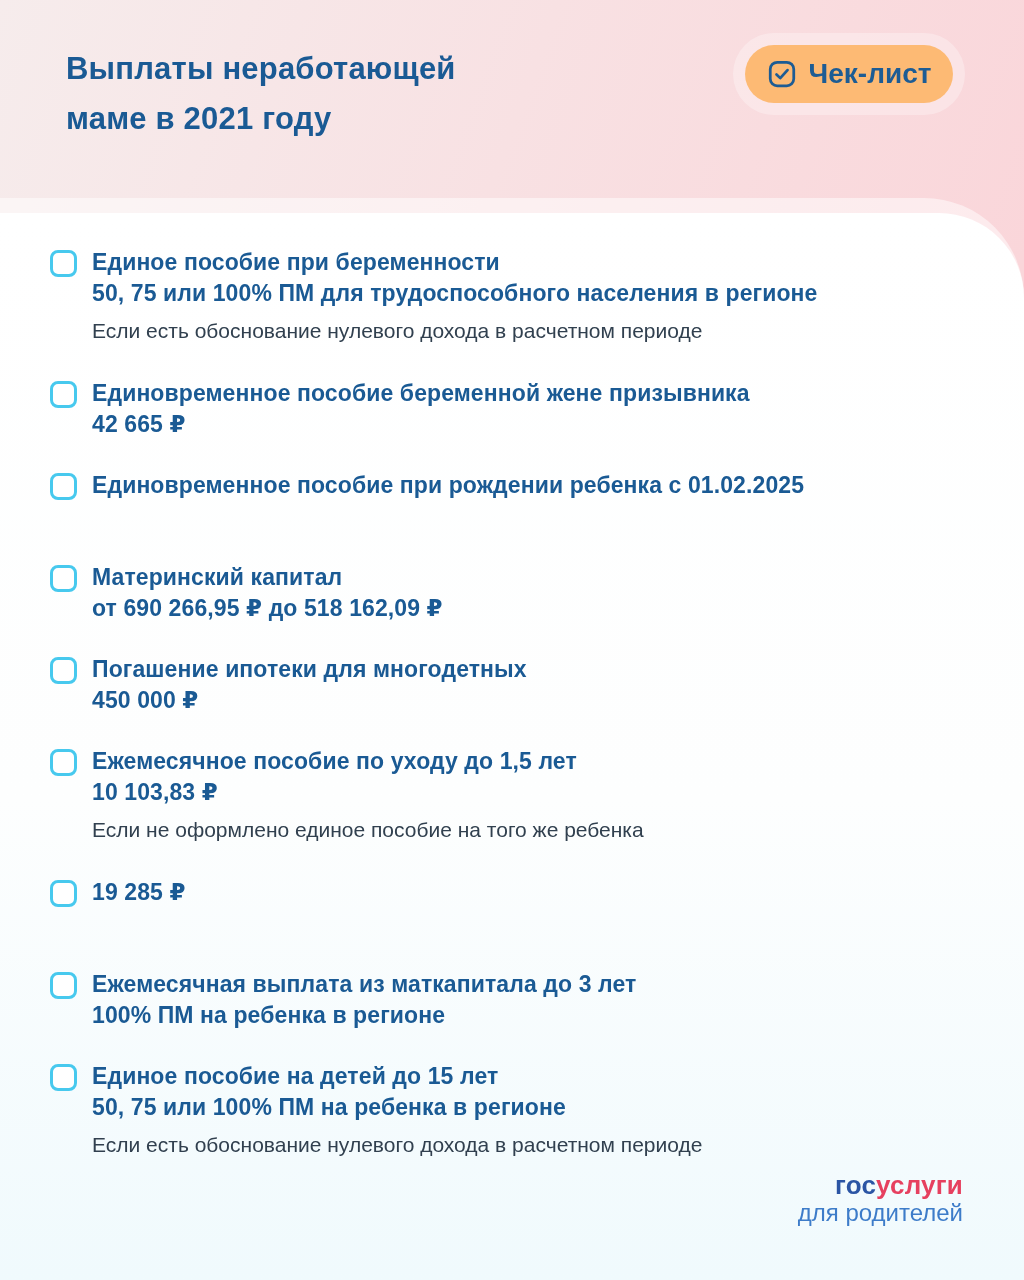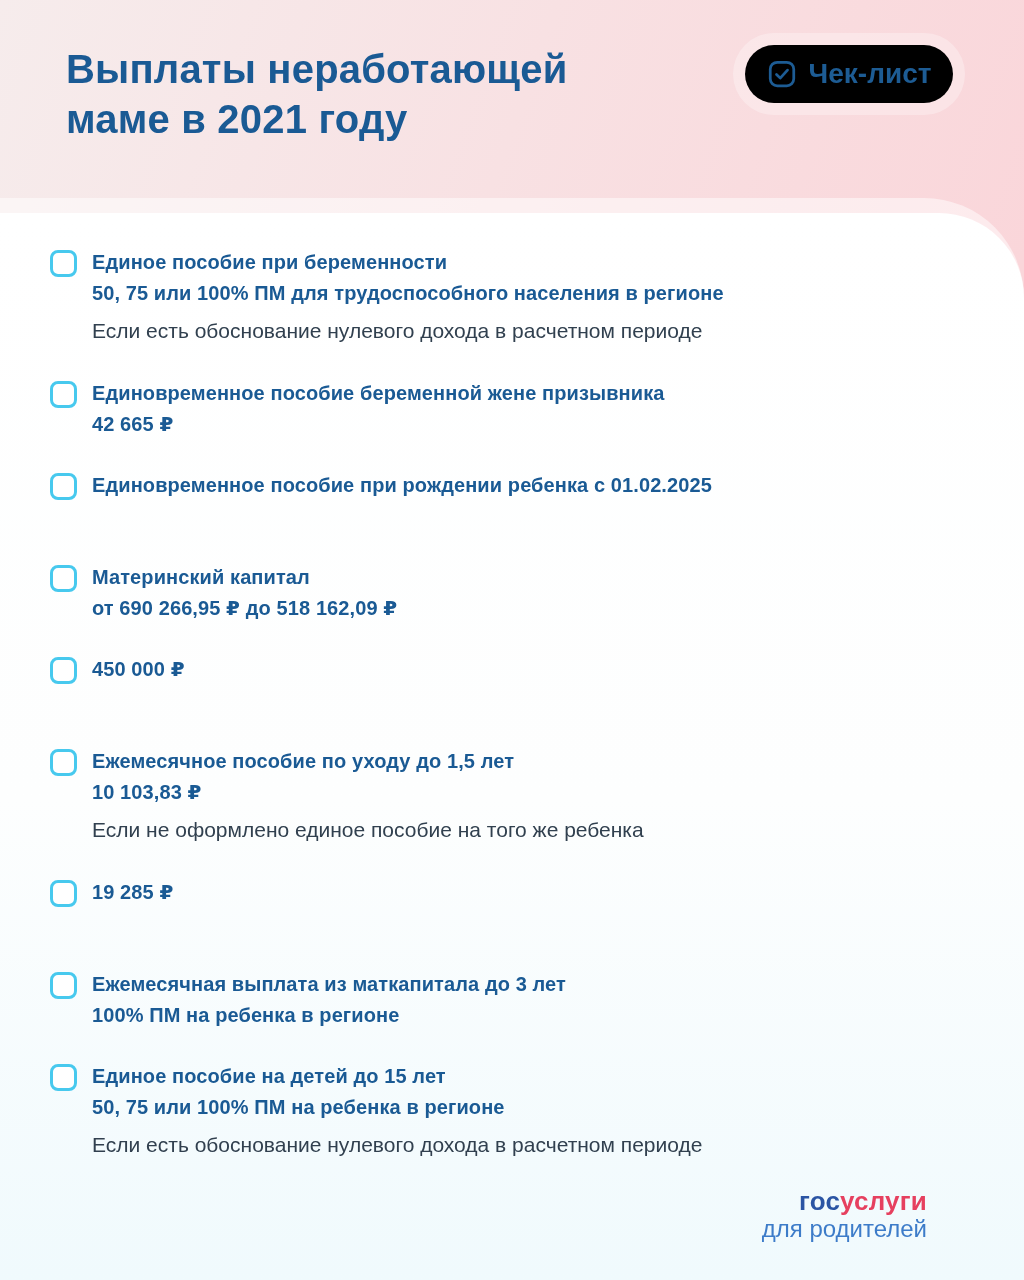--- a/index.html
+++ b/index.html
@@ -29,58 +29,57 @@
     background:rgba(255,255,255,0.5);
     border-top-right-radius:100px;
   }
   .card{
     position:absolute;left:0;right:0;top:213px;bottom:0;
     background:linear-gradient(180deg,var(--card-top) 0%,#fdfefe 55%,var(--card-bottom) 100%);
     border-top-right-radius:85px;
   }
   .page-title{
     position:absolute;left:66px;top:44px;
-    font-size:40px;font-weight:700;line-height:50px;
+    font-size:31px;font-weight:700;line-height:50px;
     color:var(--title-blue);
     letter-spacing:0.2px;
   }
   .badge{
     position:absolute;left:745px;top:45px;width:208px;height:58px;
-    background:#000000;border-radius:29px;
+    background:#fdba74;border-radius:29px;
     display:flex;align-items:center;justify-content:center;gap:12px;
     box-shadow:0 0 0 12px rgba(255,255,255,0.3);
   }
   .badge .badge-label{
     font-size:28px;font-weight:700;color:var(--badge-blue);
   }
   .badge svg{display:block;}
   .item{
     position:absolute;left:50px;right:36px;
     display:flex;align-items:flex-start;gap:15px;
   }
   .checkbox{
     flex:0 0 auto;width:27px;height:27px;margin-top:3px;
     border:3px solid var(--checkbox-cyan);
     border-radius:8px;background:#ffffff;
   }
   .item-text{flex:1;}
   .line{
-    font-size:20px;font-weight:700;line-height:31px;
+    font-size:23px;font-weight:700;line-height:31px;
     color:var(--item-blue);letter-spacing:0.1px;
   }
   .note{
     margin-top:8px;
     font-size:21px;line-height:28px;font-weight:400;
     color:var(--note-color);
   }
   .note:empty{display:none;}
   .footer-logo{
-    position:absolute;right:97px;top:1170px;
+    position:absolute;right:61px;top:1170px;
     text-align:right;
-    margin-top:16px;
   }
   .logo-word{
     font-size:26px;font-weight:700;letter-spacing:0.2px;line-height:30px;
   }
   .logo-word .part1{color:var(--logo-blue);}
   .logo-word .part2{color:var(--logo-red);}
   .logo-subtitle{
     font-size:24px;font-weight:400;color:var(--logo-sub-blue);line-height:26px;
   }
 </style>
@@ -133,20 +132,21 @@
   <div class="checkbox"></div>
   <div class="item-text">
     <div class="line">Материнский капитал</div>
     <div class="line">от 690 266,95 ₽ до 518 162,09 ₽</div>
   </div>
 </div>
 
 <div class="item" style="top:654px">
   <div class="checkbox"></div>
   <div class="item-text">
+    <div class="line">Погашение ипотеки для многодетных</div>
     <div class="line">450 000 ₽</div>
   </div>
 </div>
 
 <div class="item" style="top:746px">
   <div class="checkbox"></div>
   <div class="item-text">
     <div class="line">Ежемесячное пособие по уходу до 1,5 лет</div>
     <div class="line">10 103,83 ₽</div>
     <div class="note">Если не оформлено единое пособие на того же ребенка</div>

